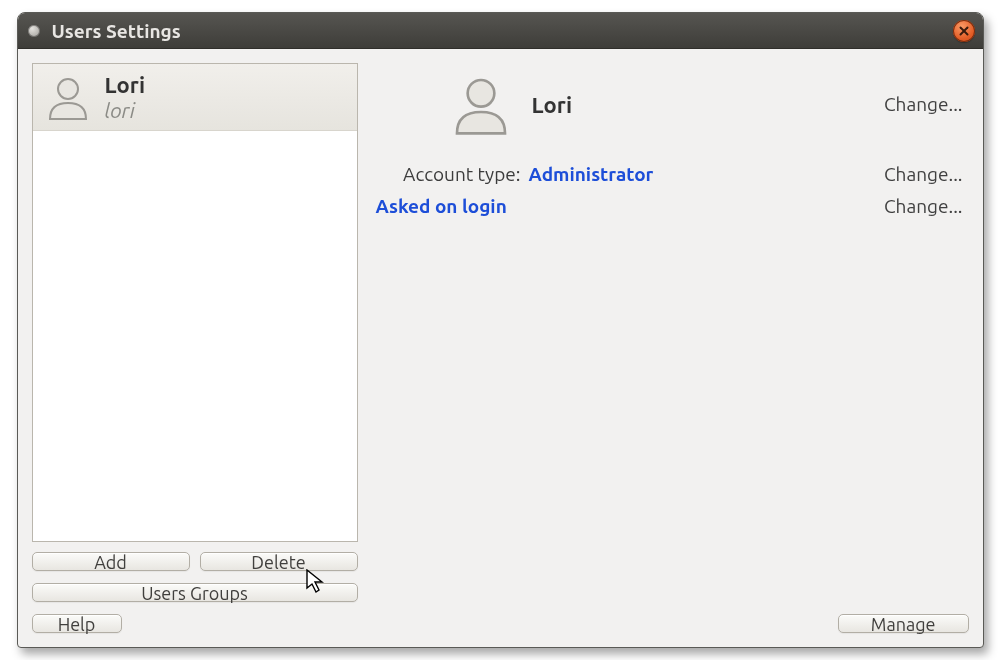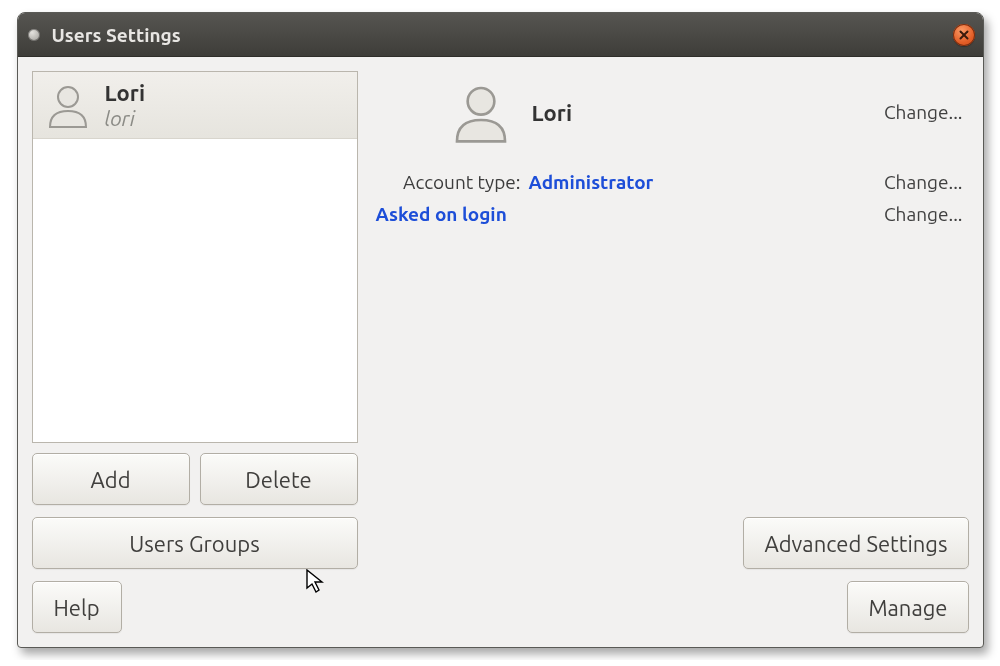--- a/index.html
+++ b/index.html
@@ -17,21 +17,21 @@
     margin: 12px auto;
     background: #f2f1f0;
     border: 1px solid #5a5a56;
     border-radius: 8px 8px 4px 4px;
     box-shadow: 4px 6px 10px rgba(0,0,0,0.35);
     display: flex;
     flex-direction: column;
     overflow: hidden;
   }
   .titlebar {
-    height: 44px;
+    height: 36px;
     background: linear-gradient(to bottom, #565551 0%, #3e3d39 100%);
     display: flex;
     align-items: center;
     padding: 4px 10px;
     gap: 12px;
     color: #e8e6e3;
     position: relative;
     border-bottom: 1px solid #2f2e2a;
   }
   .titlebar .tb-dot {
@@ -112,30 +112,30 @@
   }
   .userlist-blank { flex: 1; background: #fff; }
 
   .btnrow {
     display: flex;
     gap: 10px;
     margin-top: 10px;
   }
   .btnrow .btn { flex: 1; }
   .btn {
-    height: 52px;
+    height: 19px;
     background: linear-gradient(to bottom, #fbfbf9, #e8e6e1);
     border: 1px solid #b2aea5;
     border-radius: 5px;
-    font-size: 22px;
+    font-size: 18px;
     color: #403f3d;
     display: flex;
     align-items: center;
     justify-content: center;
-    padding: 0 20px;
+    padding: 0 32px;
     box-shadow: inset 0 1px 0 #fff, 0 1px 1px rgba(0,0,0,0.05);
     cursor: pointer;
     user-select: none;
   }
   .btn-wide { width: 100%; }
   .btn-help { width: 90px; margin-top: 12px; }
 
   
   .rightcol {
     flex: 1;
@@ -272,23 +272,20 @@
           <div class="change-link">Change...</div>
         </div>
         <div class="field-row">
           <div class="field-value">Asked on login</div>
           <div class="change-link">Change...</div>
         </div>
       </div>
 
       <div class="right-spacer"></div>
 
-      <div class="right-bottom">
-        <div class="btn">Advanced Settings</div>
-      </div>
       <div class="right-bottom" style="margin-top:12px">
         <div class="btn">Manage</div>
       </div>
 
     </div>
 
   </div>
 
   <svg class="cursor" width="20" height="26" viewBox="0 0 20 26">
     <path d="M1 1 L1 19 L6 15 L10 23 L13 21 L9 13 L16 13 Z" fill="#fff" stroke="#000" stroke-width="1.4"></path>

